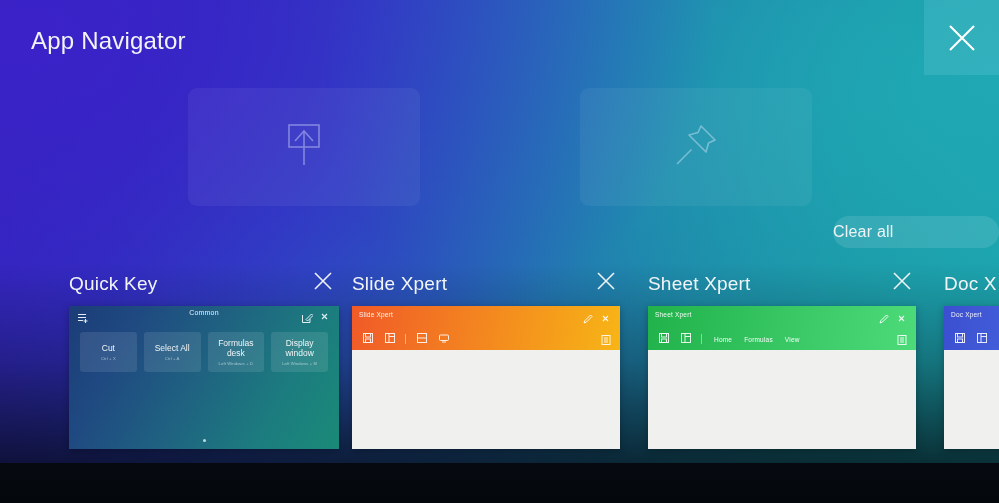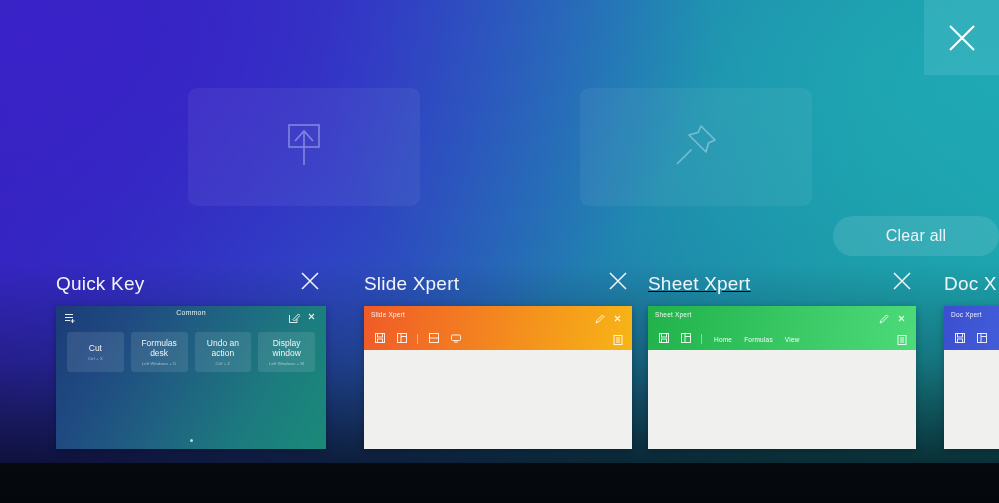--- a/index.html
+++ b/index.html
@@ -49,24 +49,24 @@
     background:rgba(255,255,255,.055);
     display:flex; align-items:center; justify-content:center;
     z-index:3;
   }
   #bigcard-share { left:188px; }
   #bigcard-pin  { left:580px; }
   .bigcard svg { opacity:.42; }
 
   
   #clear-all {
-    position:absolute; left:833px; top:216px; width:166px; height:40px; z-index:6;
+    position:absolute; left:833px; top:216px; width:166px; height:32px; z-index:6;
     border-radius:20px;
     background:rgba(255,255,255,.115);
-    display:flex; align-items:center; justify-content:center;
+    display:flex; align-items:center; 
     color:#eef3f6; font-size:16px; letter-spacing:.2px;
   }
 
   
   #approw { position:absolute; left:0; top:262px; width:999px; height:201px; z-index:5; }
   .app { position:absolute; top:0; }
   .app-head {
     position:relative; height:44px; display:flex; align-items:center;
   }
   .app-name {
@@ -139,20 +139,21 @@
     margin-left:12px; letter-spacing:.2px; white-space:nowrap;
   }
   .off-right-ic { position:absolute; right:8px; top:6px; opacity:.92; }
   .off-page { position:absolute; left:0; right:0; top:44px; bottom:0; background:#f0f0ee; }
 </style>
 </head>
 <body>
 
 <div id="stage">
 
+  <div id="title">App Navigator</div>
 
   <div id="close-panel">
     <span>
       <svg width="34" height="34" viewBox="0 0 34 34">
         <path d="M5 5 L29 29 M29 5 L5 29" stroke="#ffffff" stroke-width="2.1" fill="none"></path>
       </svg>
     </span>
   </div>
 
   <div class="bigcard" id="bigcard-share">
@@ -172,21 +173,21 @@
         <path d="M20.5 29.5 L6 44" fill="none" stroke="#dff0ff" stroke-width="1.6"></path>
       </svg>
     </span>
   </div>
 
   <div id="clear-all">
     <span>Clear all</span>
   </div>
 
   <div id="approw">
-      <div class="app" style="left: 56px; width: 254px;">
+      <div class="app" style="left: 69px; width: 254px;">
         <div class="app-head">
           <div class="app-name">Quick Key</div>
           <div class="app-x" style="left: 239px;">
             <span><svg width="24" height="24" viewBox="0 0 24 24" style="opacity:1">
                 <path d="M4 4 L20 20 M20 4 L4 20" stroke="#eef3f7" stroke-width="1.6" fill="none"></path>
               </svg></span>
           </div>
         </div>
         <div class="thumb" style="width: 270px;">
           <div class="qk-body">
@@ -203,37 +204,37 @@
               <div class="qk-ic" style="right: 8px; top: 3px;"><svg width="13" height="13" viewBox="0 0 13 13" style="opacity:1">
                   <path d="M4 4 L9 9 M9 4 L4 9" stroke="rgba(238,246,249,.95)" stroke-width="1.1" fill="none"></path>
                 </svg></div>
             </div>
             <div class="qk-grid">
               <div class="qk-cell">
                 <div class="k">Cut</div>
                 <div class="s">Ctrl + X</div>
               </div>
               <div class="qk-cell">
+                <div class="k">Select All</div>
+                <div class="s">Ctrl + A</div>
+              </div>
+              <div class="qk-cell">
                 <div class="k">Formulas desk</div>
                 <div class="s">Left Windows + D</div>
-              </div>
-              <div class="qk-cell">
-                <div class="k">Undo an action</div>
-                <div class="s">Ctrl + Z</div>
               </div>
               <div class="qk-cell">
                 <div class="k">Display window</div>
                 <div class="s">Left Windows + M</div>
               </div>
             </div>
             <div class="qk-dot"></div>
           </div>
         </div>
       </div>
-      <div class="app" style="left: 364px; width: 236px;">
+      <div class="app" style="left: 352px; width: 236px;">
         <div class="app-head">
           <div class="app-name">Slide Xpert</div>
           <div class="app-x" style="left: 239px;">
             <span><svg width="24" height="24" viewBox="0 0 24 24" style="opacity:1">
                 <path d="M4 4 L20 20 M20 4 L4 20" stroke="#eef3f7" stroke-width="1.6" fill="none"></path>
               </svg></span>
           </div>
         </div>
         <div class="thumb" style="width: 268px;">
           <div class="off-head" style="background: linear-gradient(100deg, rgb(240, 90, 40) 0%, rgb(247, 181, 22) 100%);">
@@ -266,21 +267,21 @@
                 </svg></span>
             </div>
             <div class="off-right-ic" style="top: 26px;"><svg width="12" height="12" viewBox="0 0 12 12" style="opacity:1">
                 <rect x="2" y="1.5" width="8" height="9" fill="none" stroke="rgba(255,255,255,.95)" stroke-width="1"></rect>
                 <path d="M4 4 L8 4 M4 6 L8 6 M4 8 L8 8" stroke="rgba(255,255,255,.95)" stroke-width="1"></path>
               </svg></div>
           </div>
           <div class="off-page"></div>
         </div>
       </div>
-      <div class="app" style="left: 648px; width: 268px; text-decoration: underline;">
+      <div class="app" style="left: 648px; width: 268px;">
         <div class="app-head">
           <div class="app-name">Sheet Xpert</div>
           <div class="app-x" style="left: 239px;">
             <span><svg width="24" height="24" viewBox="0 0 24 24" style="opacity:1">
                 <path d="M4 4 L20 20 M20 4 L4 20" stroke="#eef3f7" stroke-width="1.6" fill="none"></path>
               </svg></span>
           </div>
         </div>
         <div class="thumb" style="width: 268px;">
           <div class="off-head" style="background: linear-gradient(100deg, rgb(33, 178, 75) 0%, rgb(77, 219, 122) 100%);">

